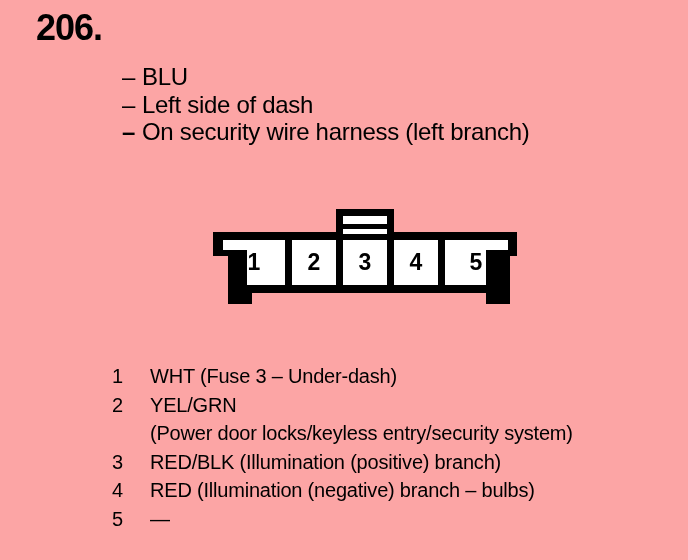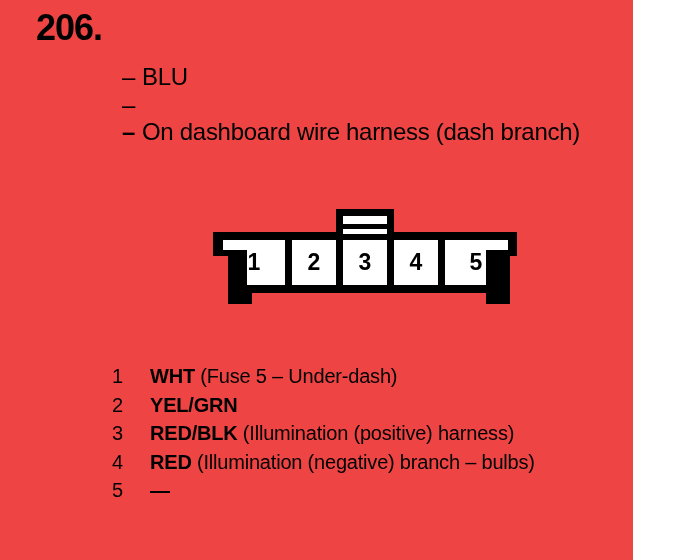--- a/index.html
+++ b/index.html
@@ -5,23 +5,23 @@
   * { margin: 0; padding: 0; box-sizing: border-box; }
   html, body { background: #ffffff; }
   body {
     font-family: "Liberation Sans", "DejaVu Sans", sans-serif;
     color: #000000;
     width: 688px;
     height: 560px;
   }
   .page {
     position: relative;
-    width: 633px;
+    width: 688px;
     height: 560px;
-    background: #ef4444;
+    background: #fca5a5;
     overflow: hidden;
   }
 
   
   .title-row {
     position: absolute;
     left: 36px;
     top: 10px;
     display: flex;
     gap: 12px;
@@ -71,42 +71,43 @@
     top: 362px;
     font-size: 20px;
     letter-spacing: -0.2px;
     line-height: 28.5px;
   }
   .pin-row {
     display: grid;
     grid-template-columns: 38px auto;
     white-space: nowrap;
   }
-  .pin-wire { font-weight: bold; }
+  .pin-wire { font-weight: normal; }
 </style>
 </head>
 <body>
 
 <div class="page">
 
   <div class="title-row">
     <span>206.</span>
   </div>
 
   <ul class="notes">
     <li class="note">
       <span class="note-dash">–</span>
       <span>BLU</span>
     </li>
     <li class="note">
       <span class="note-dash">–</span>
+      <span>Left side of dash</span>
     </li>
     <li class="note bold-dash">
       <span class="note-dash">–</span>
-      <span>On dashboard wire harness (dash branch)</span>
+      <span>On security wire harness (left branch)</span>
     </li>
   </ul>
 
   <svg class="connector-svg" viewBox="0 0 688 560" xmlns="http://www.w3.org/2000/svg" aria-hidden="true">
 
     <rect x="336" y="209" width="58" height="31" fill="#000000"></rect>
 
     <path d="M213,232 H517 V256 H510 V304 H486 V293 H252 V304 H228 V256 H213 Z" fill="#000000"></path>
 
     <rect x="343" y="216" width="44" height="8" fill="#ffffff"></rect>
@@ -121,29 +122,33 @@
     <text x="254" y="270" text-anchor="middle">1</text>
     <text x="314" y="270" text-anchor="middle">2</text>
     <text x="365" y="270" text-anchor="middle">3</text>
     <text x="416" y="270" text-anchor="middle">4</text>
     <text x="476" y="270" text-anchor="middle">5</text>
   </svg>
 
   <div class="pin-list">
     <div class="pin-row">
       <span class="pin-num">1</span>
-      <span class="pin-text"><span class="pin-wire">WHT</span> <span class="pin-desc">(Fuse 5 – Under-dash)</span></span>
+      <span class="pin-text"><span class="pin-wire">WHT</span> <span class="pin-desc">(Fuse 3 – Under-dash)</span></span>
     </div>
     <div class="pin-row">
       <span class="pin-num">2</span>
       <span class="pin-text"><span class="pin-wire">YEL/GRN</span></span>
     </div>
     <div class="pin-row">
+      <span class="pin-num"></span>
+      <span class="pin-text">(Power door locks/keyless entry/security system)</span>
+    </div>
+    <div class="pin-row">
       <span class="pin-num">3</span>
-      <span class="pin-text"><span class="pin-wire">RED/BLK</span> <span class="pin-desc">(Illumination (positive) harness)</span></span>
+      <span class="pin-text"><span class="pin-wire">RED/BLK</span> <span class="pin-desc">(Illumination (positive) branch)</span></span>
     </div>
     <div class="pin-row">
       <span class="pin-num">4</span>
       <span class="pin-text"><span class="pin-wire">RED</span> <span class="pin-desc">(Illumination (negative) branch – bulbs)</span></span>
     </div>
     <div class="pin-row">
       <span class="pin-num">5</span>
       <span class="pin-text"><span class="pin-wire">—</span></span>
     </div>
   </div>

